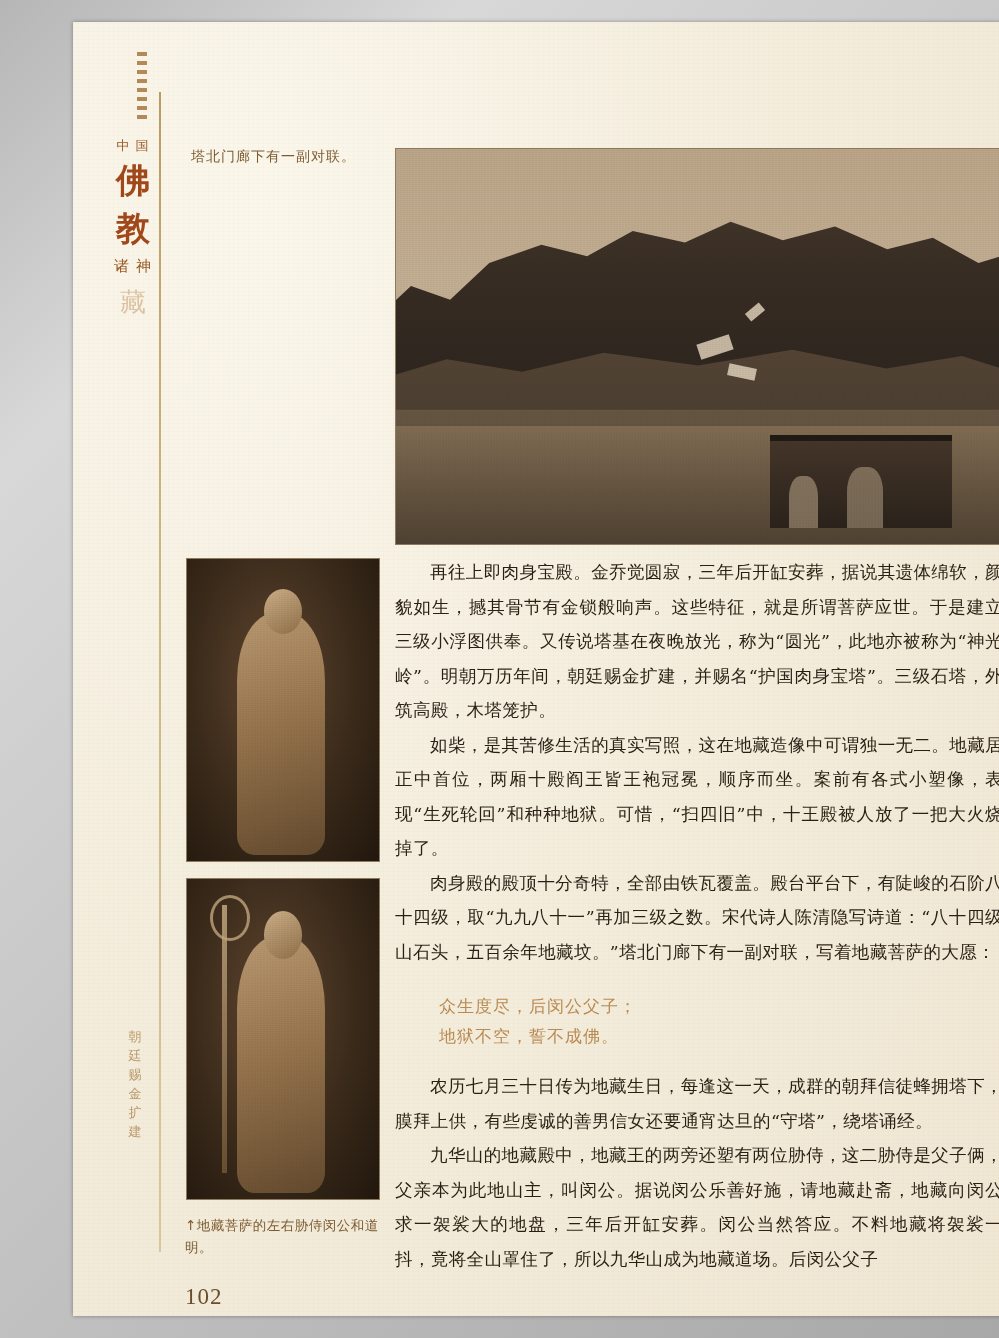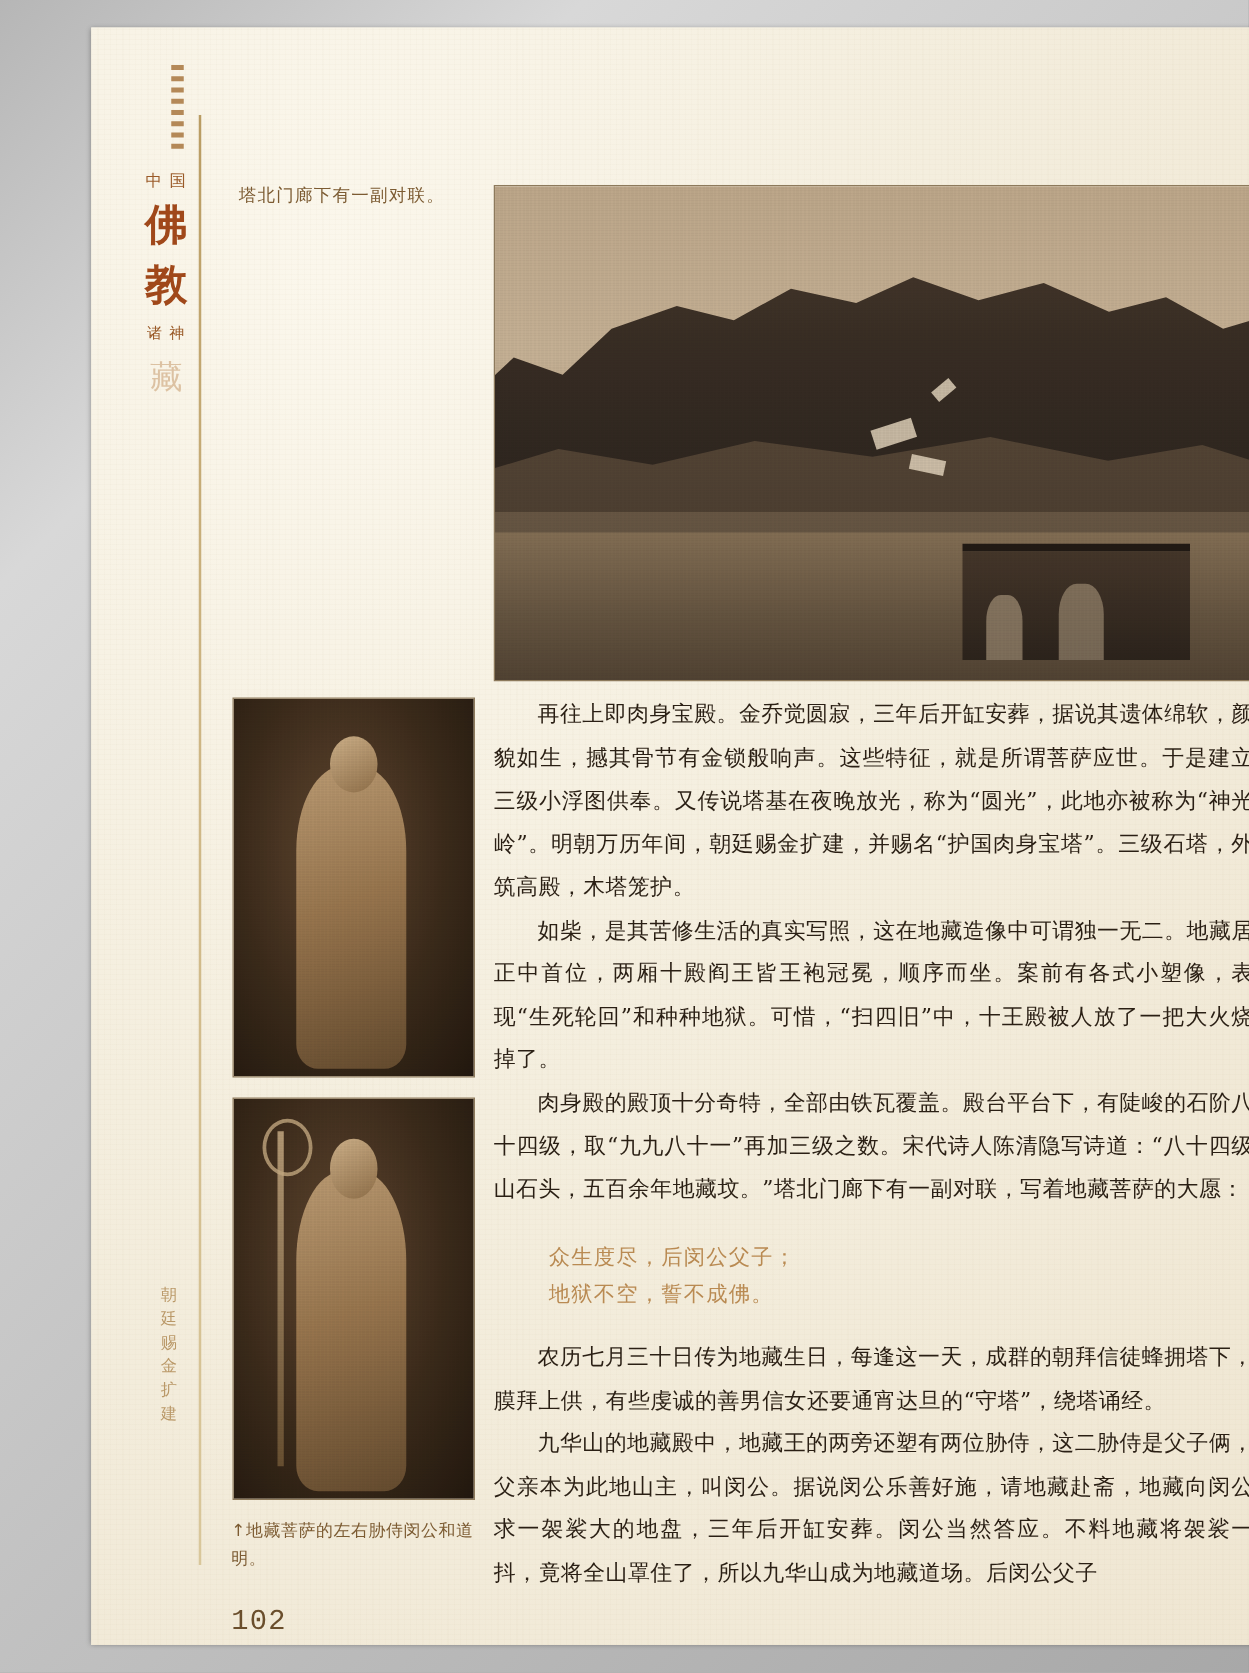--- a/index.html
+++ b/index.html
@@ -84,21 +84,21 @@
   }
   .mast-big {
     font-family: "DejaVu Serif", serif;
     font-size: 34px;
     line-height: 44px;
     font-weight: bold;
     color: #a0481a;
     margin-top: 4px;
   }
   .mast-mid {
-    font-size: 12px;
+    font-size: 15px;
     line-height: 21px;
     color: #9a5a28;
     margin-top: 6px;
     letter-spacing: 1px;
   }
   .mast-seal {
     margin-top: 10px;
     font-family: "DejaVu Serif", serif;
     font-size: 26px;
     color: #c79b6d;
@@ -295,21 +295,21 @@
     color: #b98a52;
     font-size: 17px;
     line-height: 30px;
     letter-spacing: 1px;
   }
   .couplet div { text-indent: 0; }
   .page-no {
     position: absolute;
     left: 112px;
     top: 1262px;
-    font-family: Liberation Mono, monospace;
+    font-family: Liberation Serif, serif;
     font-size: 23px;
     color: #6a4e2c;
     letter-spacing: 1px;
   }
 </style>
 </head>
 <body>
 
 <div class="page-frame">
   <div class="page">

